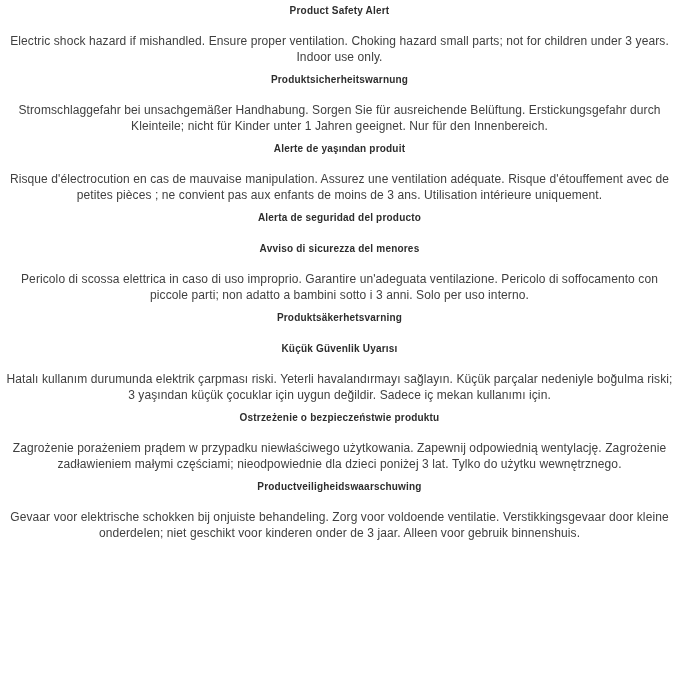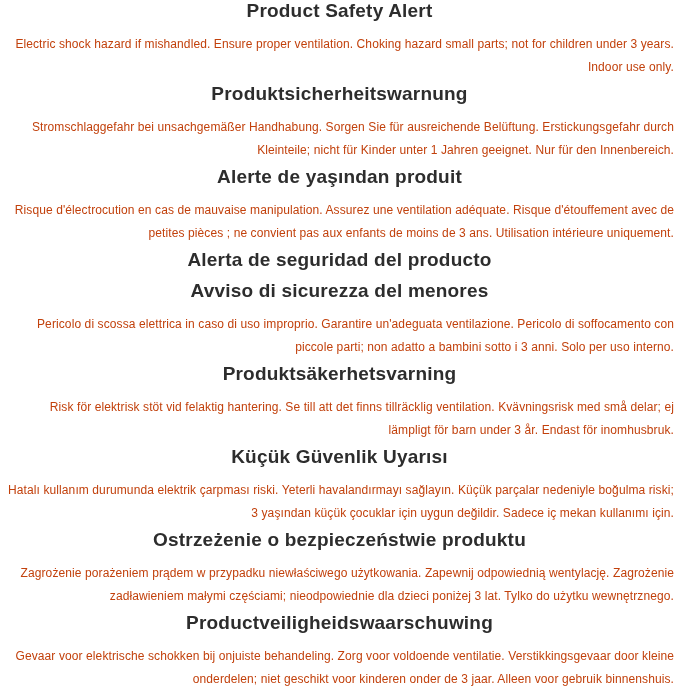--- a/index.html
+++ b/index.html
@@ -13,34 +13,34 @@
     overflow: hidden;
     font-family: "Liberation Sans", "DejaVu Sans", sans-serif;
     box-sizing: border-box;
     padding: 2px 5px 0 5px;
   }
   .alert-section {
     margin: 0;
     padding: 0;
   }
   .section-title {
-    font-size: 19px;
+    font-size: 10px;
     font-weight: 700;
     line-height: 17px;
     color: #2d2d2d;
     text-align: center;
     margin: 0 0 14px 0;
     letter-spacing: 0.2px;
   }
   .section-body {
     font-size: 12px;
     font-weight: 400;
-    line-height: 23px;
-    color: #c2410c;
-    text-align: right;
+    line-height: 16px;
+    color: #404040;
+    text-align: center;
     margin: 0 0 6px 0;
     letter-spacing: 0.1px;
   }
 </style>
 </head>
 <body>
 
 <main>
 
   <section class="alert-section">
@@ -62,21 +62,20 @@
     <h2 class="section-title">Alerta de seguridad del producto</h2>
   </section>
 
   <section class="alert-section">
     <h2 class="section-title">Avviso di sicurezza del menores</h2>
     <p class="section-body">Pericolo di scossa elettrica in caso di uso improprio. Garantire un'adeguata ventilazione. Pericolo di soffocamento con piccole parti; non adatto a bambini sotto i 3 anni. Solo per uso interno.</p>
   </section>
 
   <section class="alert-section">
     <h2 class="section-title">Produktsäkerhetsvarning</h2>
-    <p class="section-body">Risk för elektrisk stöt vid felaktig hantering. Se till att det finns tillräcklig ventilation. Kvävningsrisk med små delar; ej lämpligt för barn under 3 år. Endast för inomhusbruk.</p>
   </section>
 
   <section class="alert-section">
     <h2 class="section-title">Küçük Güvenlik Uyarısı</h2>
     <p class="section-body">Hatalı kullanım durumunda elektrik çarpması riski. Yeterli havalandırmayı sağlayın. Küçük parçalar nedeniyle boğulma riski; 3 yaşından küçük çocuklar için uygun değildir. Sadece iç mekan kullanımı için.</p>
   </section>
 
   <section class="alert-section">
     <h2 class="section-title">Ostrzeżenie o bezpieczeństwie produktu</h2>
     <p class="section-body">Zagrożenie porażeniem prądem w przypadku niewłaściwego użytkowania. Zapewnij odpowiednią wentylację. Zagrożenie zadławieniem małymi częściami; nieodpowiednie dla dzieci poniżej 3 lat. Tylko do użytku wewnętrznego.</p>

